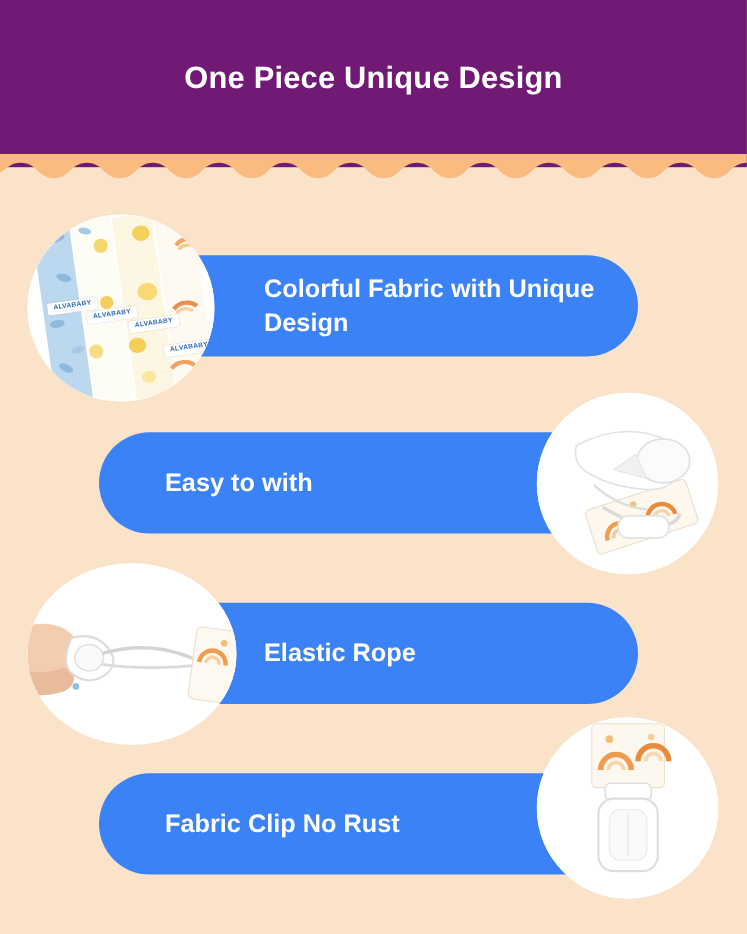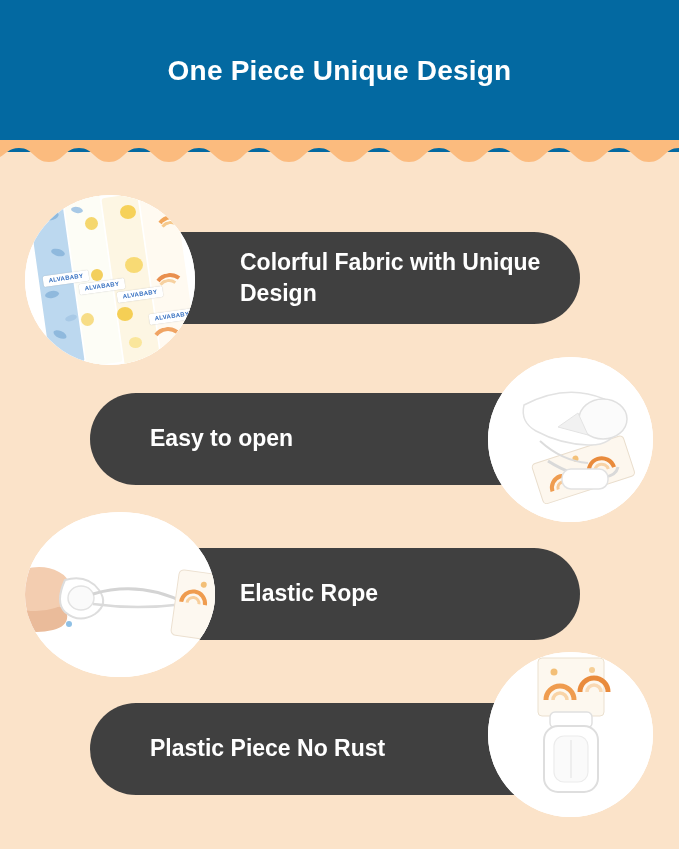--- a/index.html
+++ b/index.html
@@ -19,21 +19,21 @@
     height: 849px;
     background: #fbe3c9;
     overflow: hidden;
   }
   
   .header {
     position: absolute;
     left: 0; top: 0;
     width: 679px;
     height: 152px;
-    background: #0369a1;
+    background: #701a75;
   }
   .header-title {
     position: absolute;
     left: 0; top: 55px;
     width: 679px;
     text-align: center;
     color: #ffffff;
     font-size: 28px;
     font-weight: bold;
     letter-spacing: 0.2px;
@@ -48,21 +48,21 @@
   }
   
   .row {
     position: absolute;
     height: 92px;
   }
   .pill {
     position: absolute;
     height: 92px;
     border-radius: 46px;
-    background: #404040;
+    background: #3b82f6;
     display: flex;
     align-items: center;
     box-sizing: border-box;
   }
   .pill-label {
     color: #ffffff;
     font-size: 23px;
     font-weight: bold;
     line-height: 1.35;
   }
@@ -196,21 +196,21 @@
 
       <div class="fabric-tag" style="left:18px; top:78px; width:46px; height:11px; transform:rotate(-8deg);">ALVABABY</div>
       <div class="fabric-tag" style="left:54px; top:86px; width:46px; height:11px; transform:rotate(-8deg);">ALVABABY</div>
       <div class="fabric-tag" style="left:92px; top:94px; width:46px; height:11px; transform:rotate(-8deg);">ALVABABY</div>
       <div class="fabric-tag" style="left:124px; top:116px; width:46px; height:11px; transform:rotate(-8deg);">ALVABABY</div>
     </div>
   </div>
 
   <div class="row" style="left:0; top:393px; width:679px;">
     <div class="pill right-img" style="left:90px; top:0; width:490px;">
-      <div class="pill-label">Easy to open</div>
+      <div class="pill-label">Easy to with</div>
     </div>
 
     <div class="bubble" style="left:488px; top:-36px; width:165px; height:165px;">
       <svg class="bubble-inner" viewBox="0 0 165 165">
         <rect width="165" height="165" fill="#ffffff"></rect>
 
         <g transform="rotate(-18 95 115)">
           <rect x="48" y="92" width="96" height="42" rx="4" fill="#fdf7ee" stroke="#e9ddcc" stroke-width="1"></rect>
           <path d="M60 124 a12 12 0 0 1 24 0" fill="none" stroke="#ef9c4f" stroke-width="4"></path>
           <path d="M66 124 a6 6 0 0 1 12 0" fill="none" stroke="#f7c895" stroke-width="3"></path>
@@ -255,21 +255,21 @@
           <circle cx="176" cy="72" r="3" fill="#f3bf77"></circle>
         </g>
 
         <circle cx="44" cy="112" r="3" fill="#8fc0e5"></circle>
       </svg>
     </div>
   </div>
 
   <div class="row" style="left:0; top:703px; width:679px;">
     <div class="pill right-img" style="left:90px; top:0; width:490px;">
-      <div class="pill-label">Plastic Piece No Rust</div>
+      <div class="pill-label">Fabric Clip No Rust</div>
     </div>
 
     <div class="bubble" style="left:488px; top:-51px; width:165px; height:165px;">
       <svg class="bubble-inner" viewBox="0 0 165 165">
         <rect width="165" height="165" fill="#ffffff"></rect>
 
         <rect x="50" y="6" width="66" height="58" rx="4" fill="#fdf8ef" stroke="#ebe0cf" stroke-width="1"></rect>
         <path d="M58 48 a14 14 0 0 1 28 0" fill="none" stroke="#ef9c4f" stroke-width="5"></path>
         <path d="M65 48 a7 7 0 0 1 14 0" fill="none" stroke="#f9d4a7" stroke-width="3.5"></path>
         <path d="M92 40 a14 14 0 0 1 28 0" fill="none" stroke="#e98b3c" stroke-width="5"></path>

